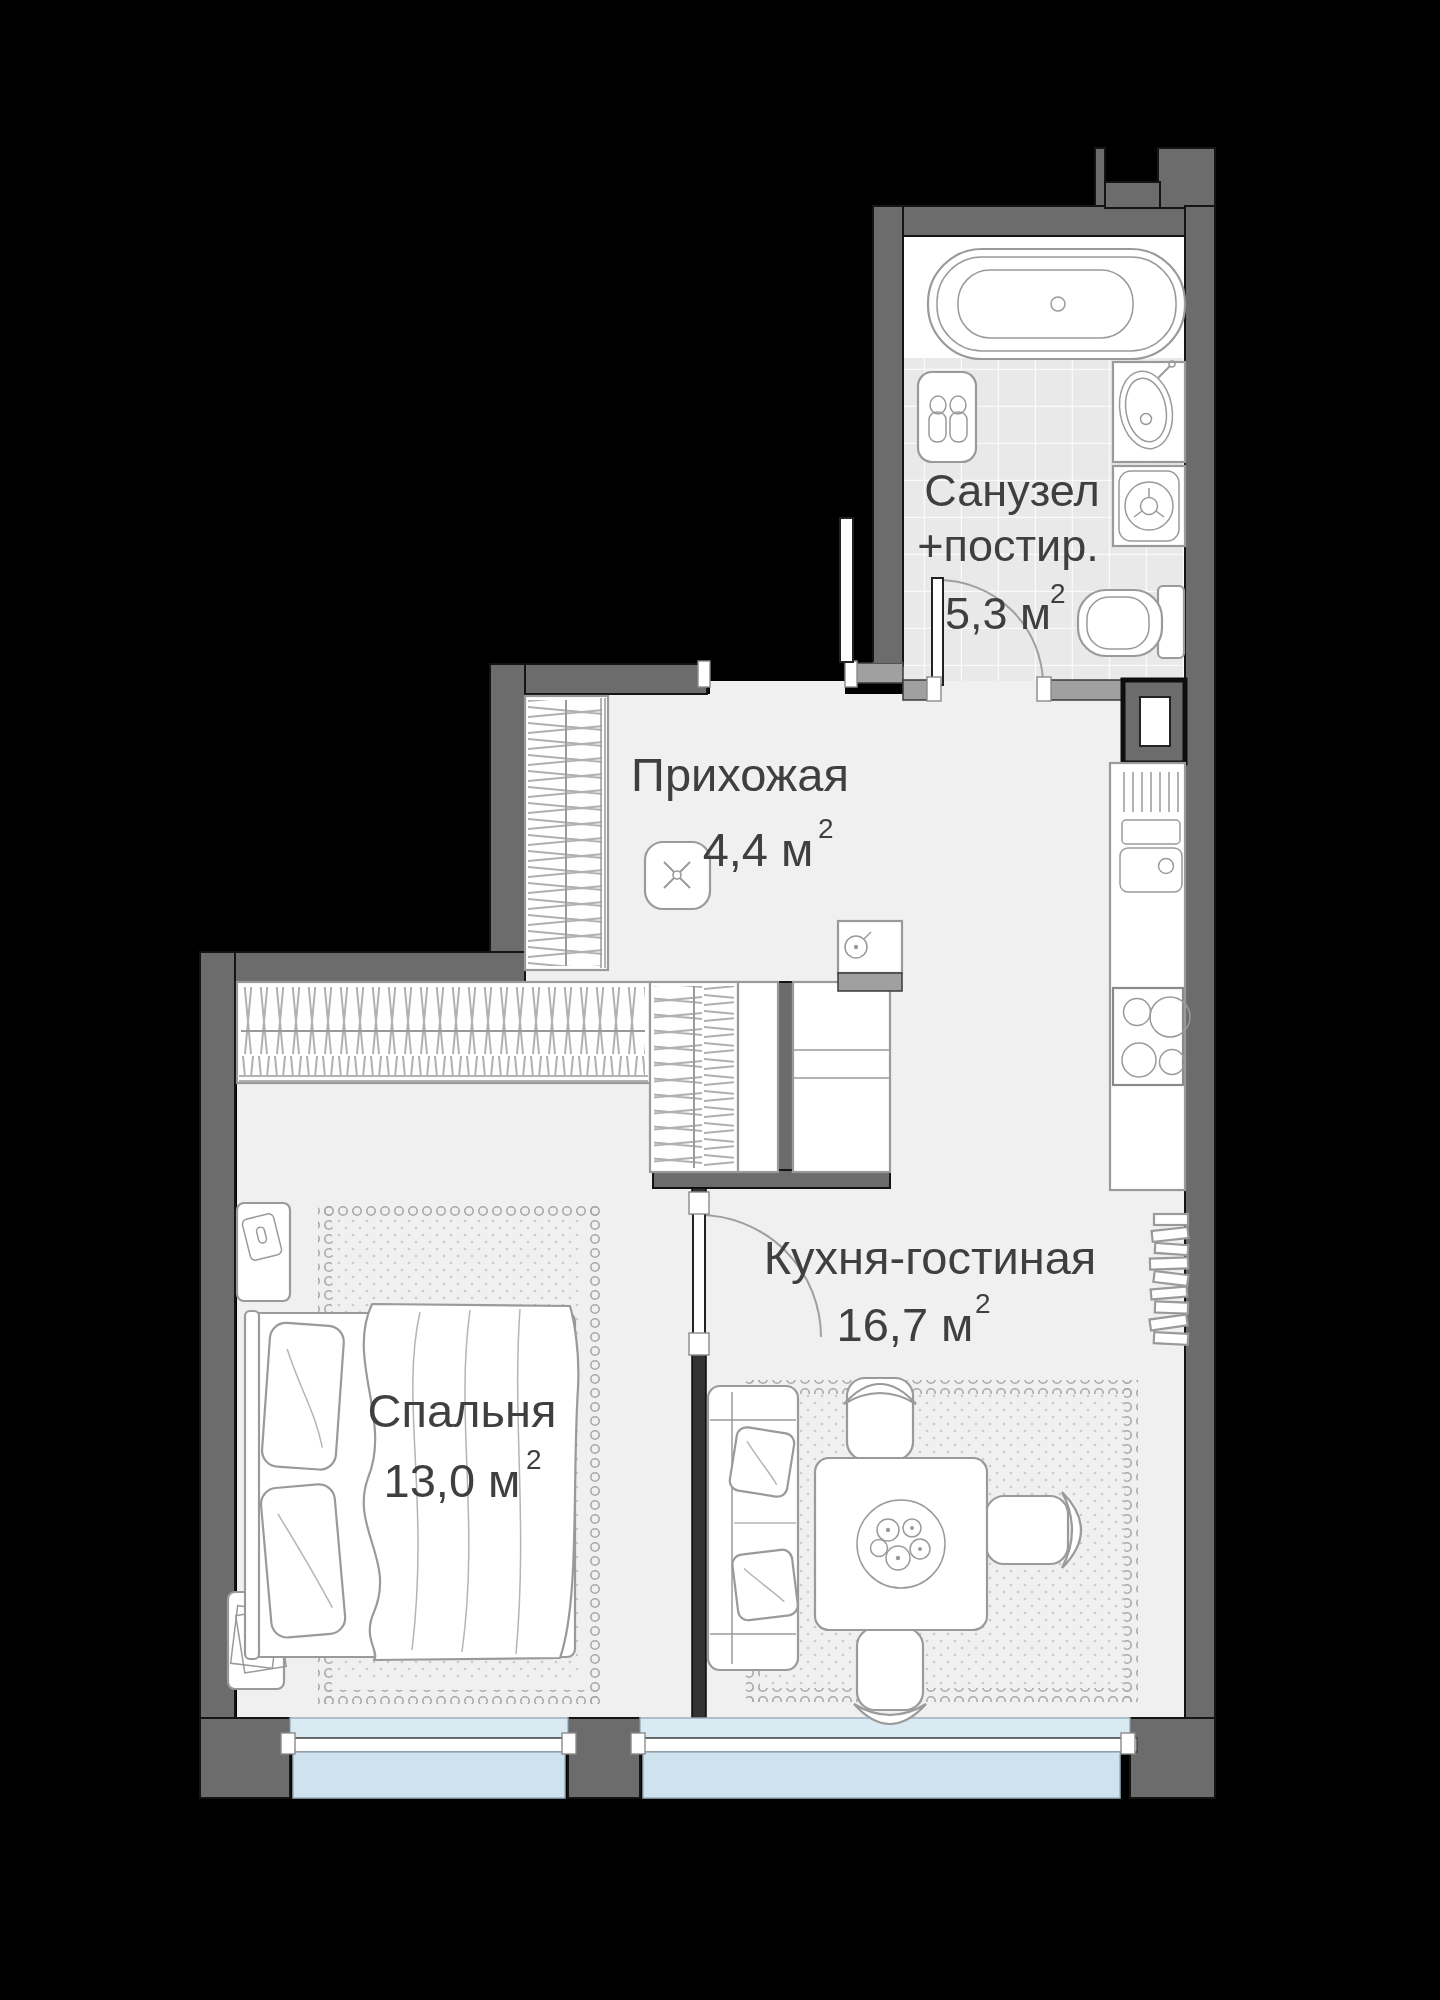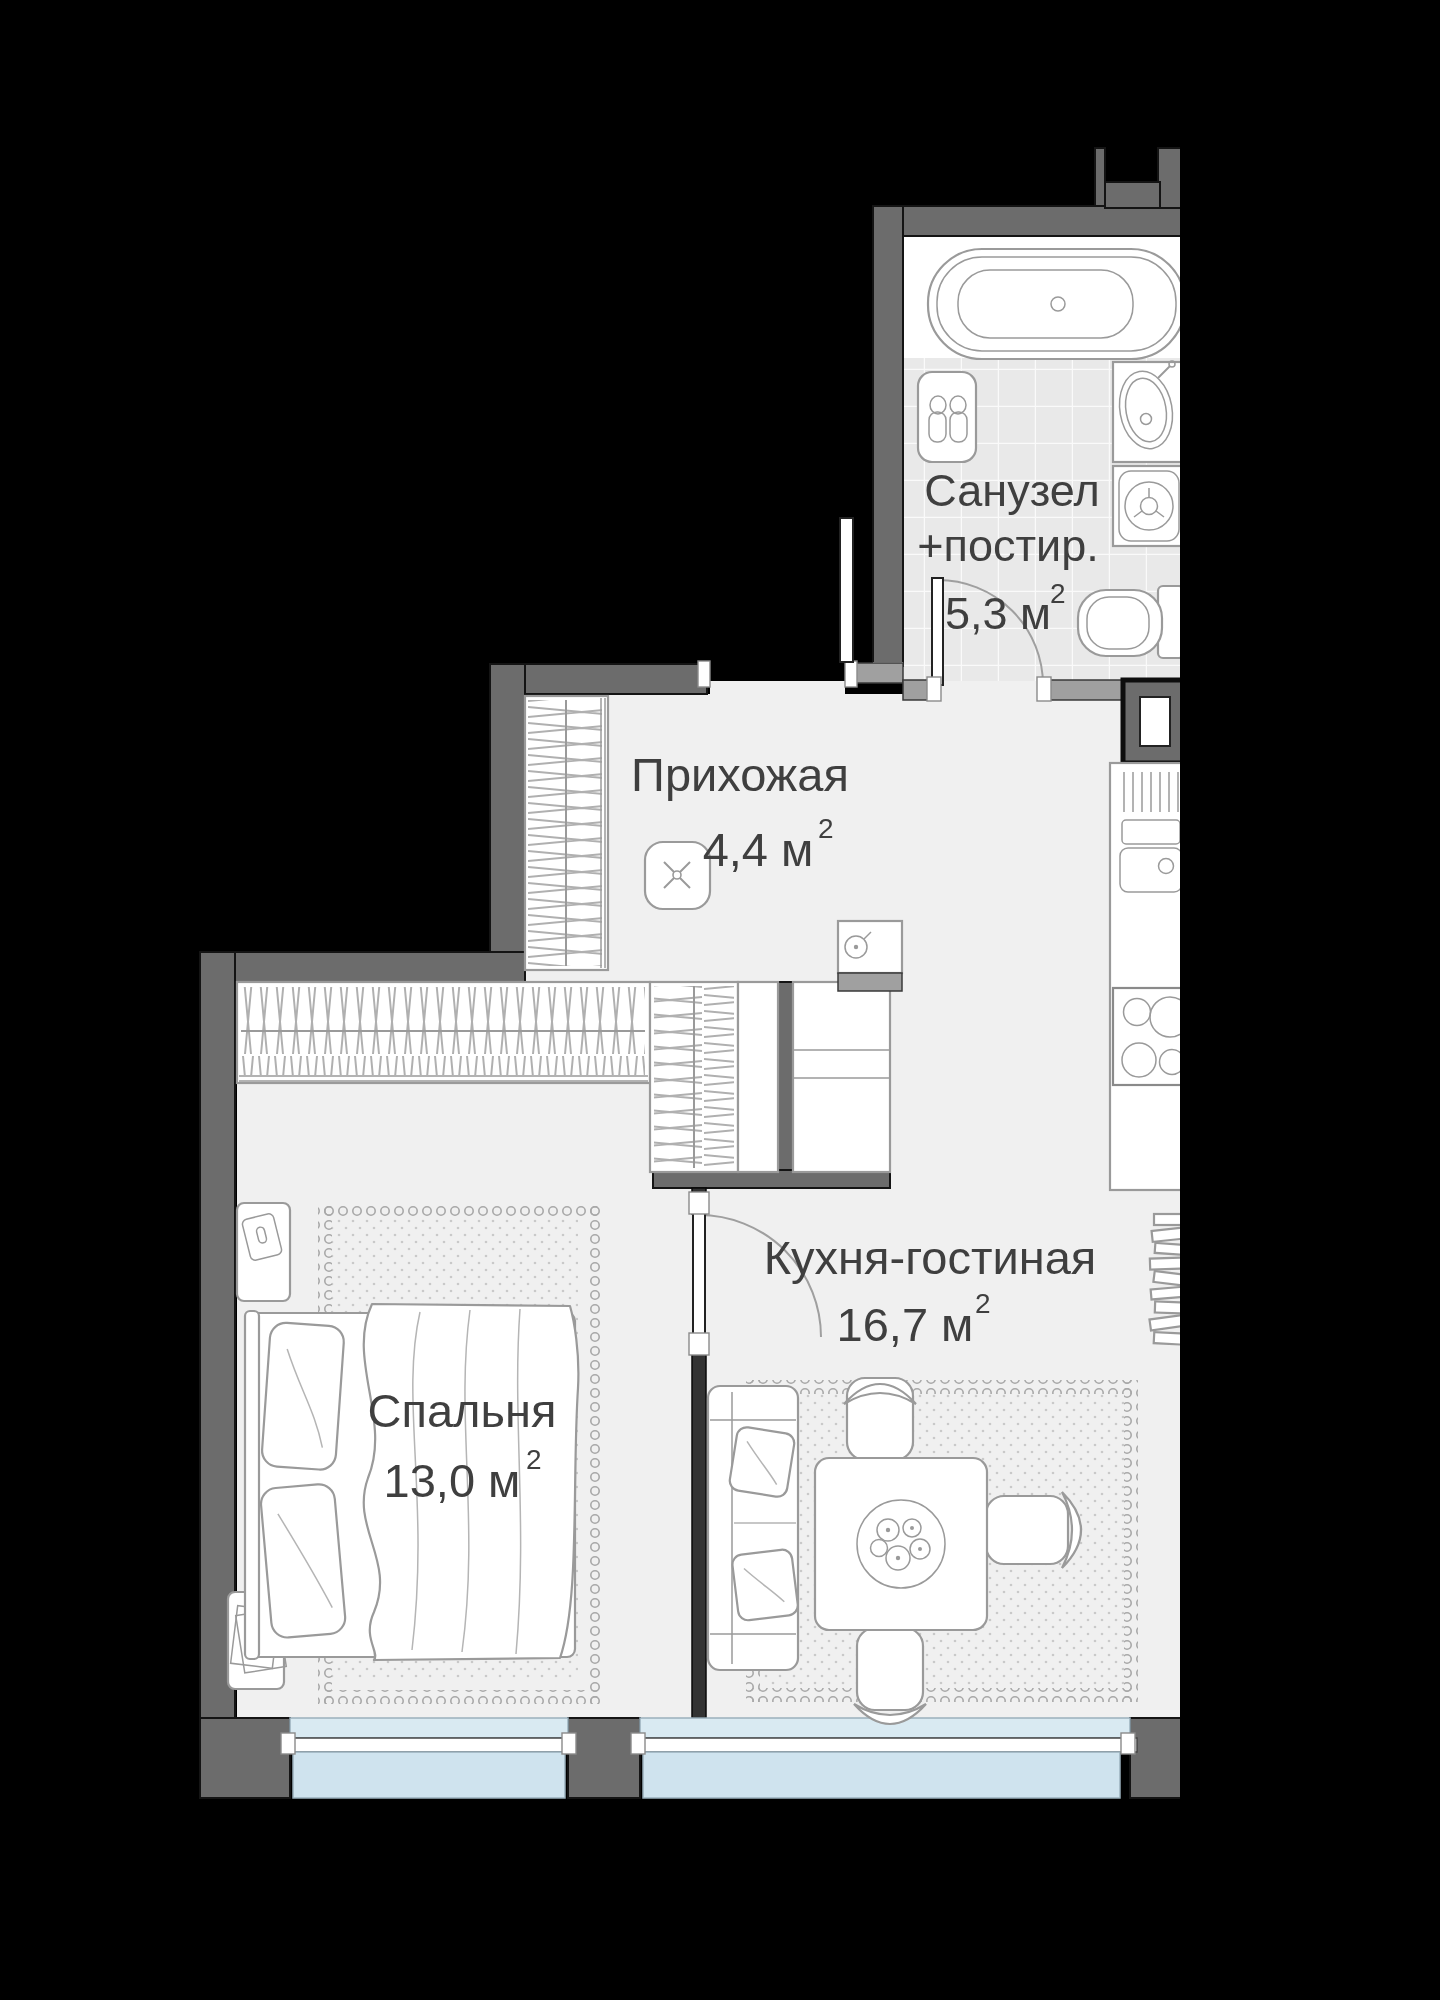--- a/index.html
+++ b/index.html
@@ -1,16 +1,16 @@
 <!DOCTYPE html>
 <html><head>
 <meta charset="utf-8">
 <style>
   html,body{margin:0;padding:0;background:#000;}
-  .plan-wrap{position:relative;width:1180px;height:2000px;background:#000;overflow:hidden;}
+  .plan-wrap{position:relative;width:1440px;height:2000px;background:#000;overflow:hidden;}
   svg{position:absolute;left:0;top:0;}
   .wall{fill:#6c6c6c;stroke:#141414;stroke-width:2;}
   .wallL{fill:#a0a0a0;stroke:#3a3a3a;stroke-width:1.5;}
   .wallD{fill:#333;stroke:#0a0a0a;stroke-width:1.5;}
   .floor{fill:#f0f0f0;}
   .furn{fill:#ffffff;stroke:#9a9a9a;stroke-width:2.2;}
   .furnT{fill:none;stroke:#9a9a9a;stroke-width:1.5;}
   .ln{fill:none;stroke:#9a9a9a;stroke-width:2;}
   .lnT{fill:none;stroke:#b5b5b5;stroke-width:1.5;}
   .arc{fill:none;stroke:#9f9f9f;stroke-width:2;}

